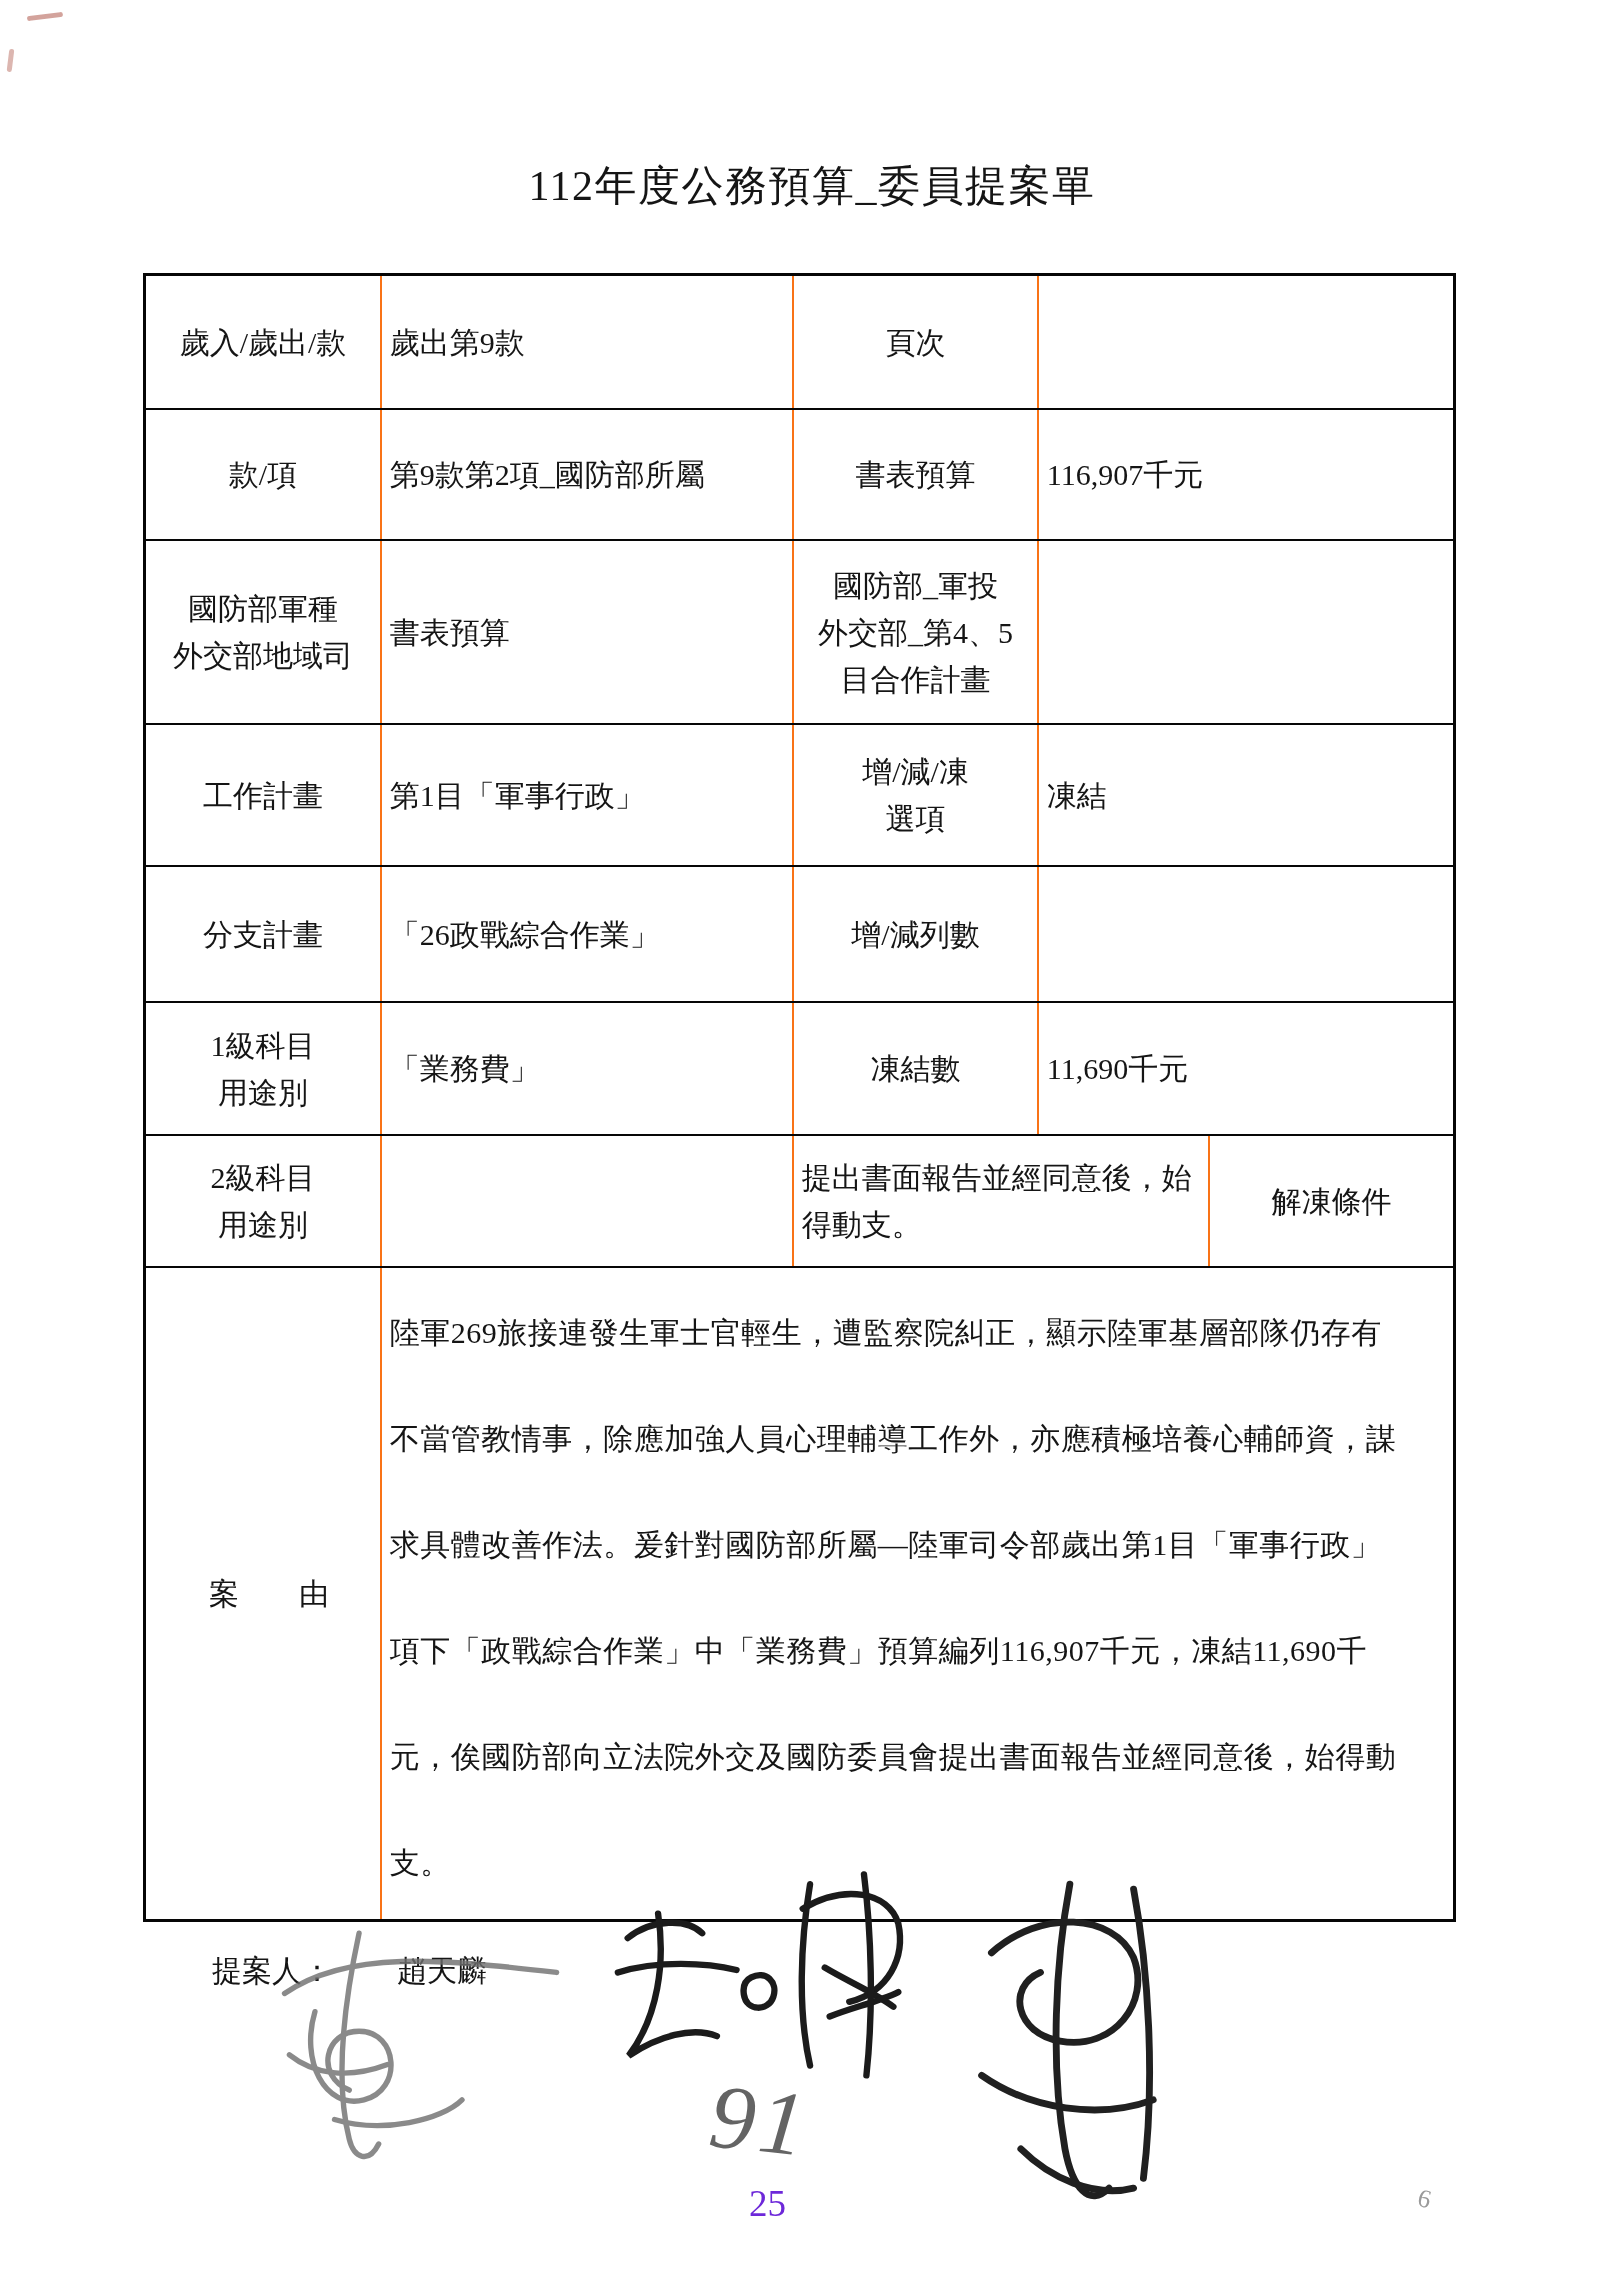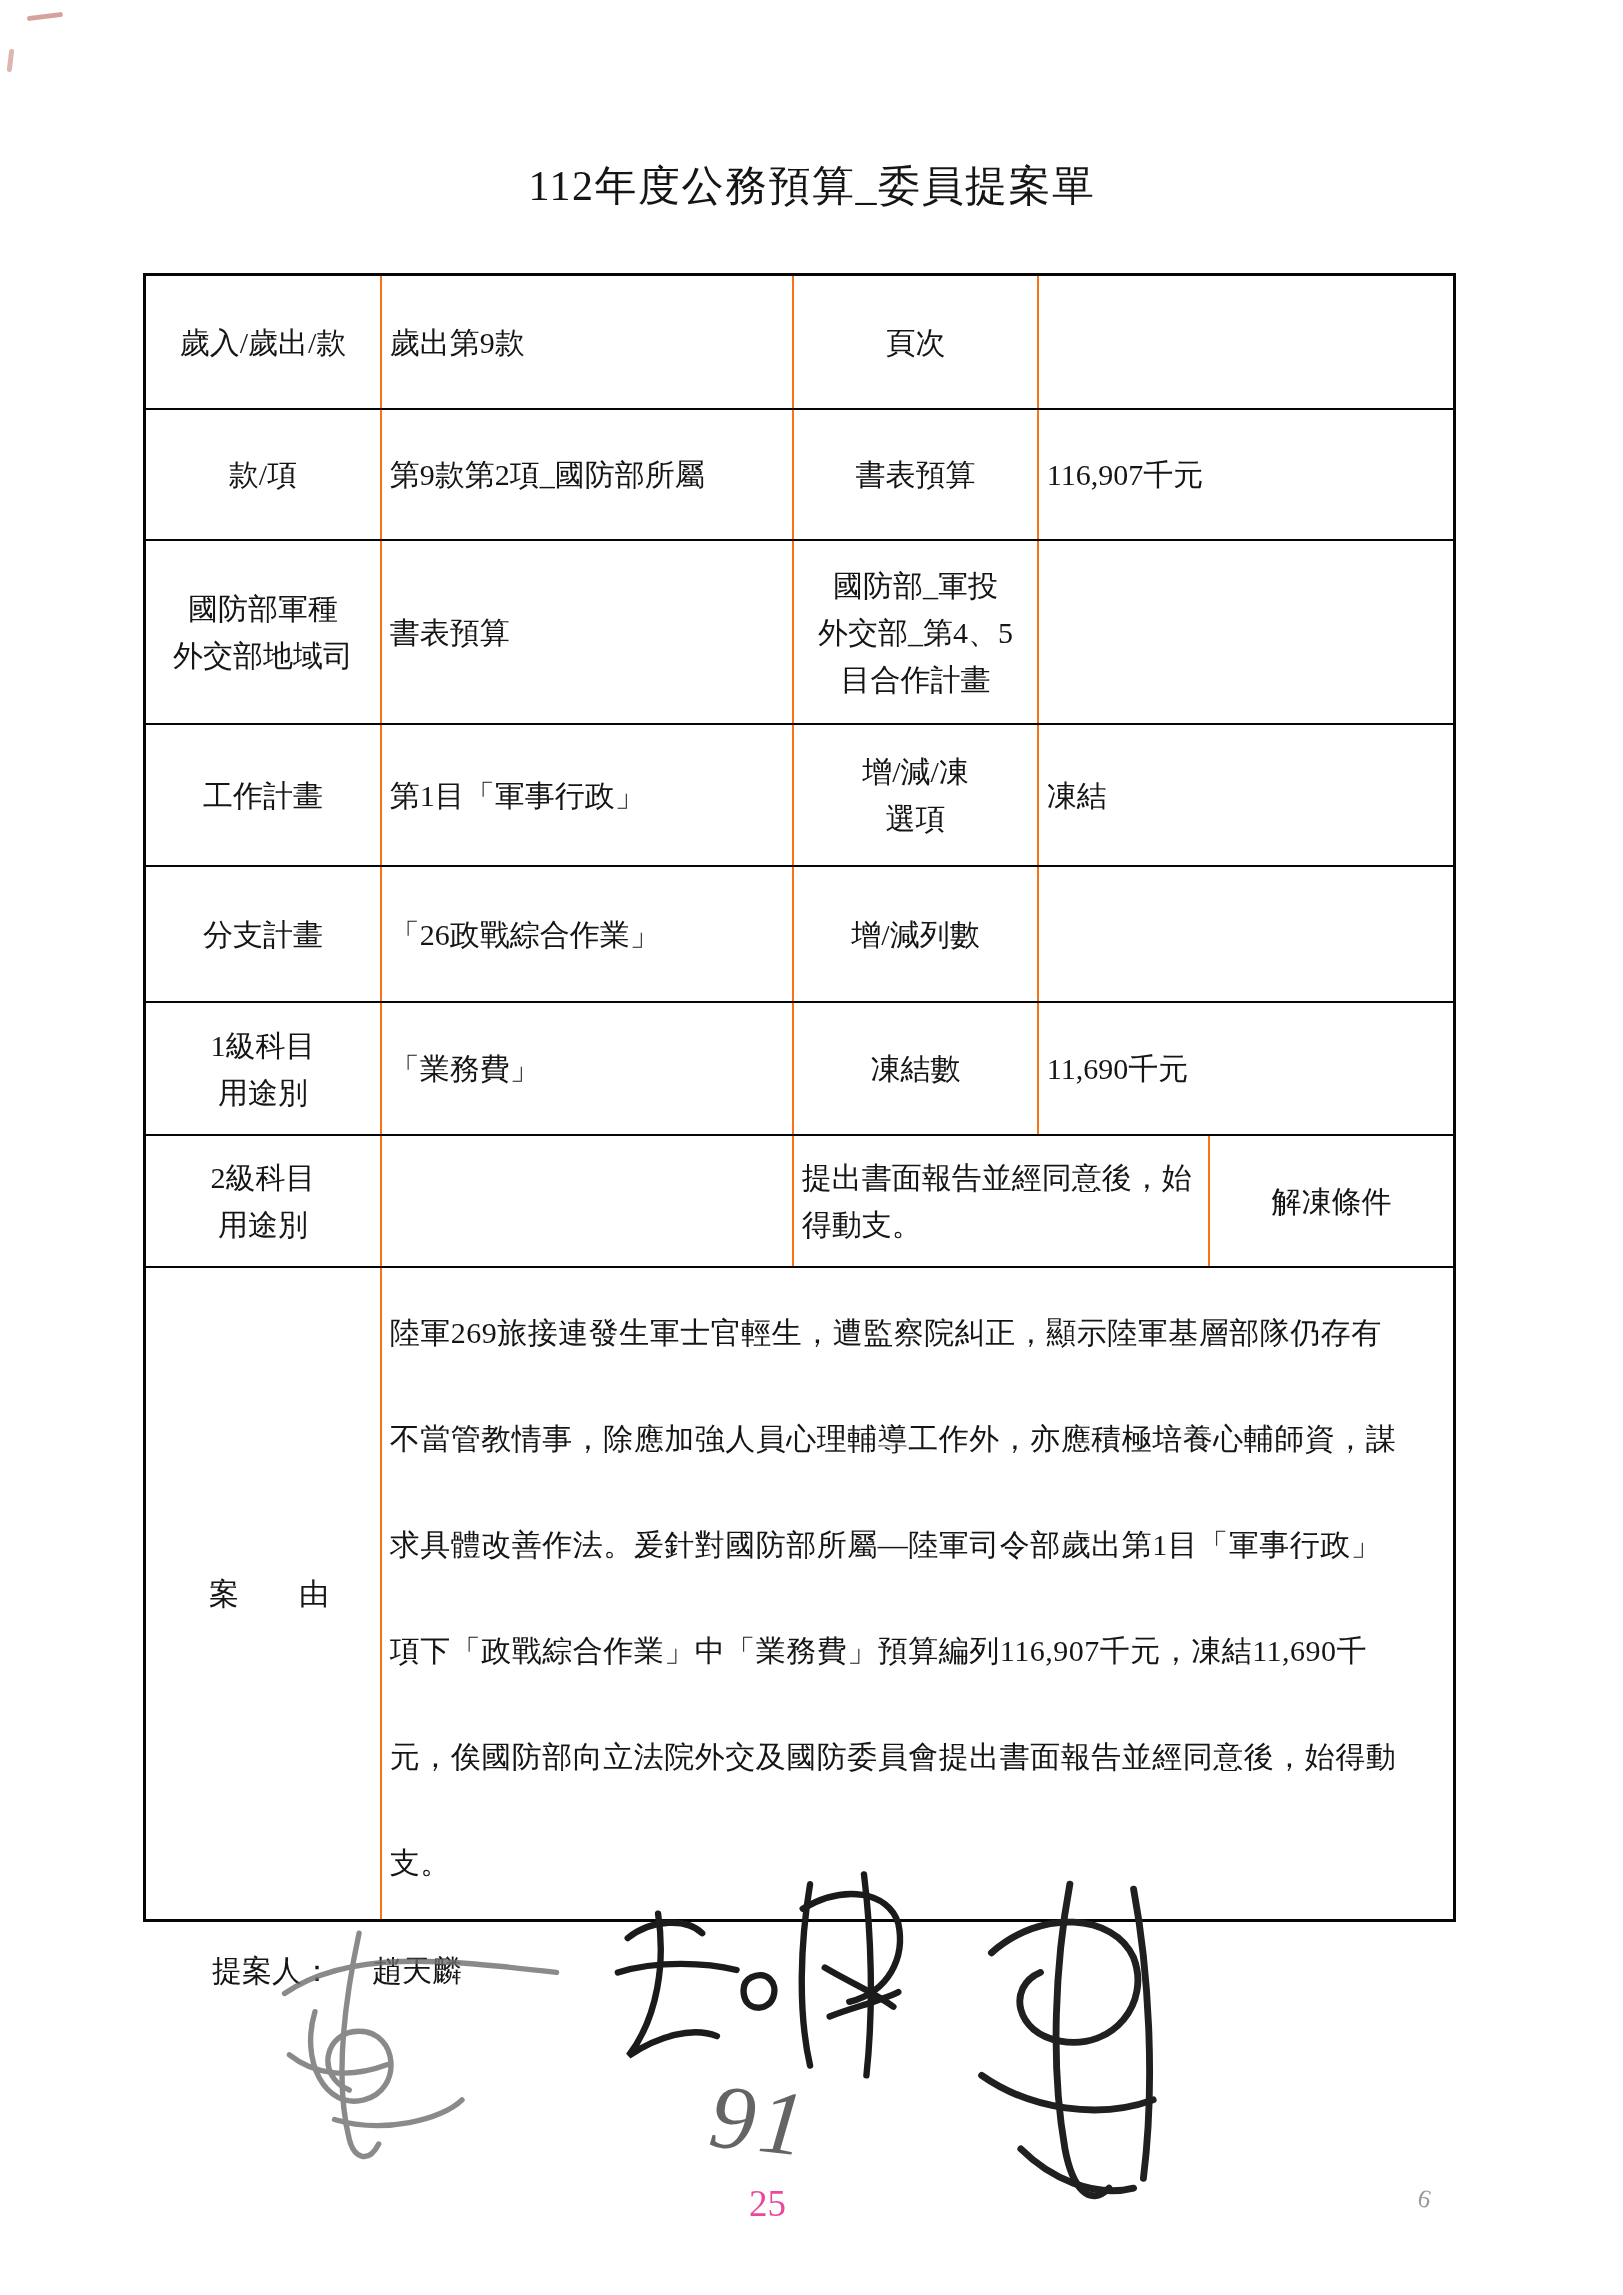--- a/index.html
+++ b/index.html
@@ -30,25 +30,25 @@
   .c3{width:245px;}
   .c4{flex:1;}
   .label-cell{justify-content:center;text-align:center;padding:0 2.9px;}
   .value-cell{justify-content:flex-start;text-align:left;padding-left:7.8px;padding-right:5.9px;}
   .case-label{justify-content:center;text-align:center;}
   .case-text{
     align-items:flex-start;justify-content:flex-start;text-align:left;
     padding:11.8px 5.9px 0 7.8px;line-height:106px;font-size:30px;letter-spacing:0.5px;
   }
   .proposer-line{
-    position:absolute;left:212px;top:1951px;display:flex;gap:40px;
+    position:absolute;left:212px;top:1951px;display:flex;gap:65px;
     font-size:30px;white-space:nowrap;
   }
   .page-number{
-    position:absolute;left:749px;top:2182px;font-size:37px;color:#ec4899;
+    position:absolute;left:749px;top:2182px;font-size:37px;color:#6d28d9;
   }
   .corner-mark{
     position:absolute;left:1418px;top:2184px;font-size:25.5px;color:#9a9a9a;
     transform:rotate(14deg);
   }
   .hand-number{
     position:absolute;left:710px;top:2068px;font-size:91px;color:#4a4a4a;
     font-style:italic;transform:rotate(6deg);letter-spacing:3.9px;opacity:.85;
   }
   .sig-layer{position:absolute;left:186px;top:1844px;width:1153px;height:451px;}

